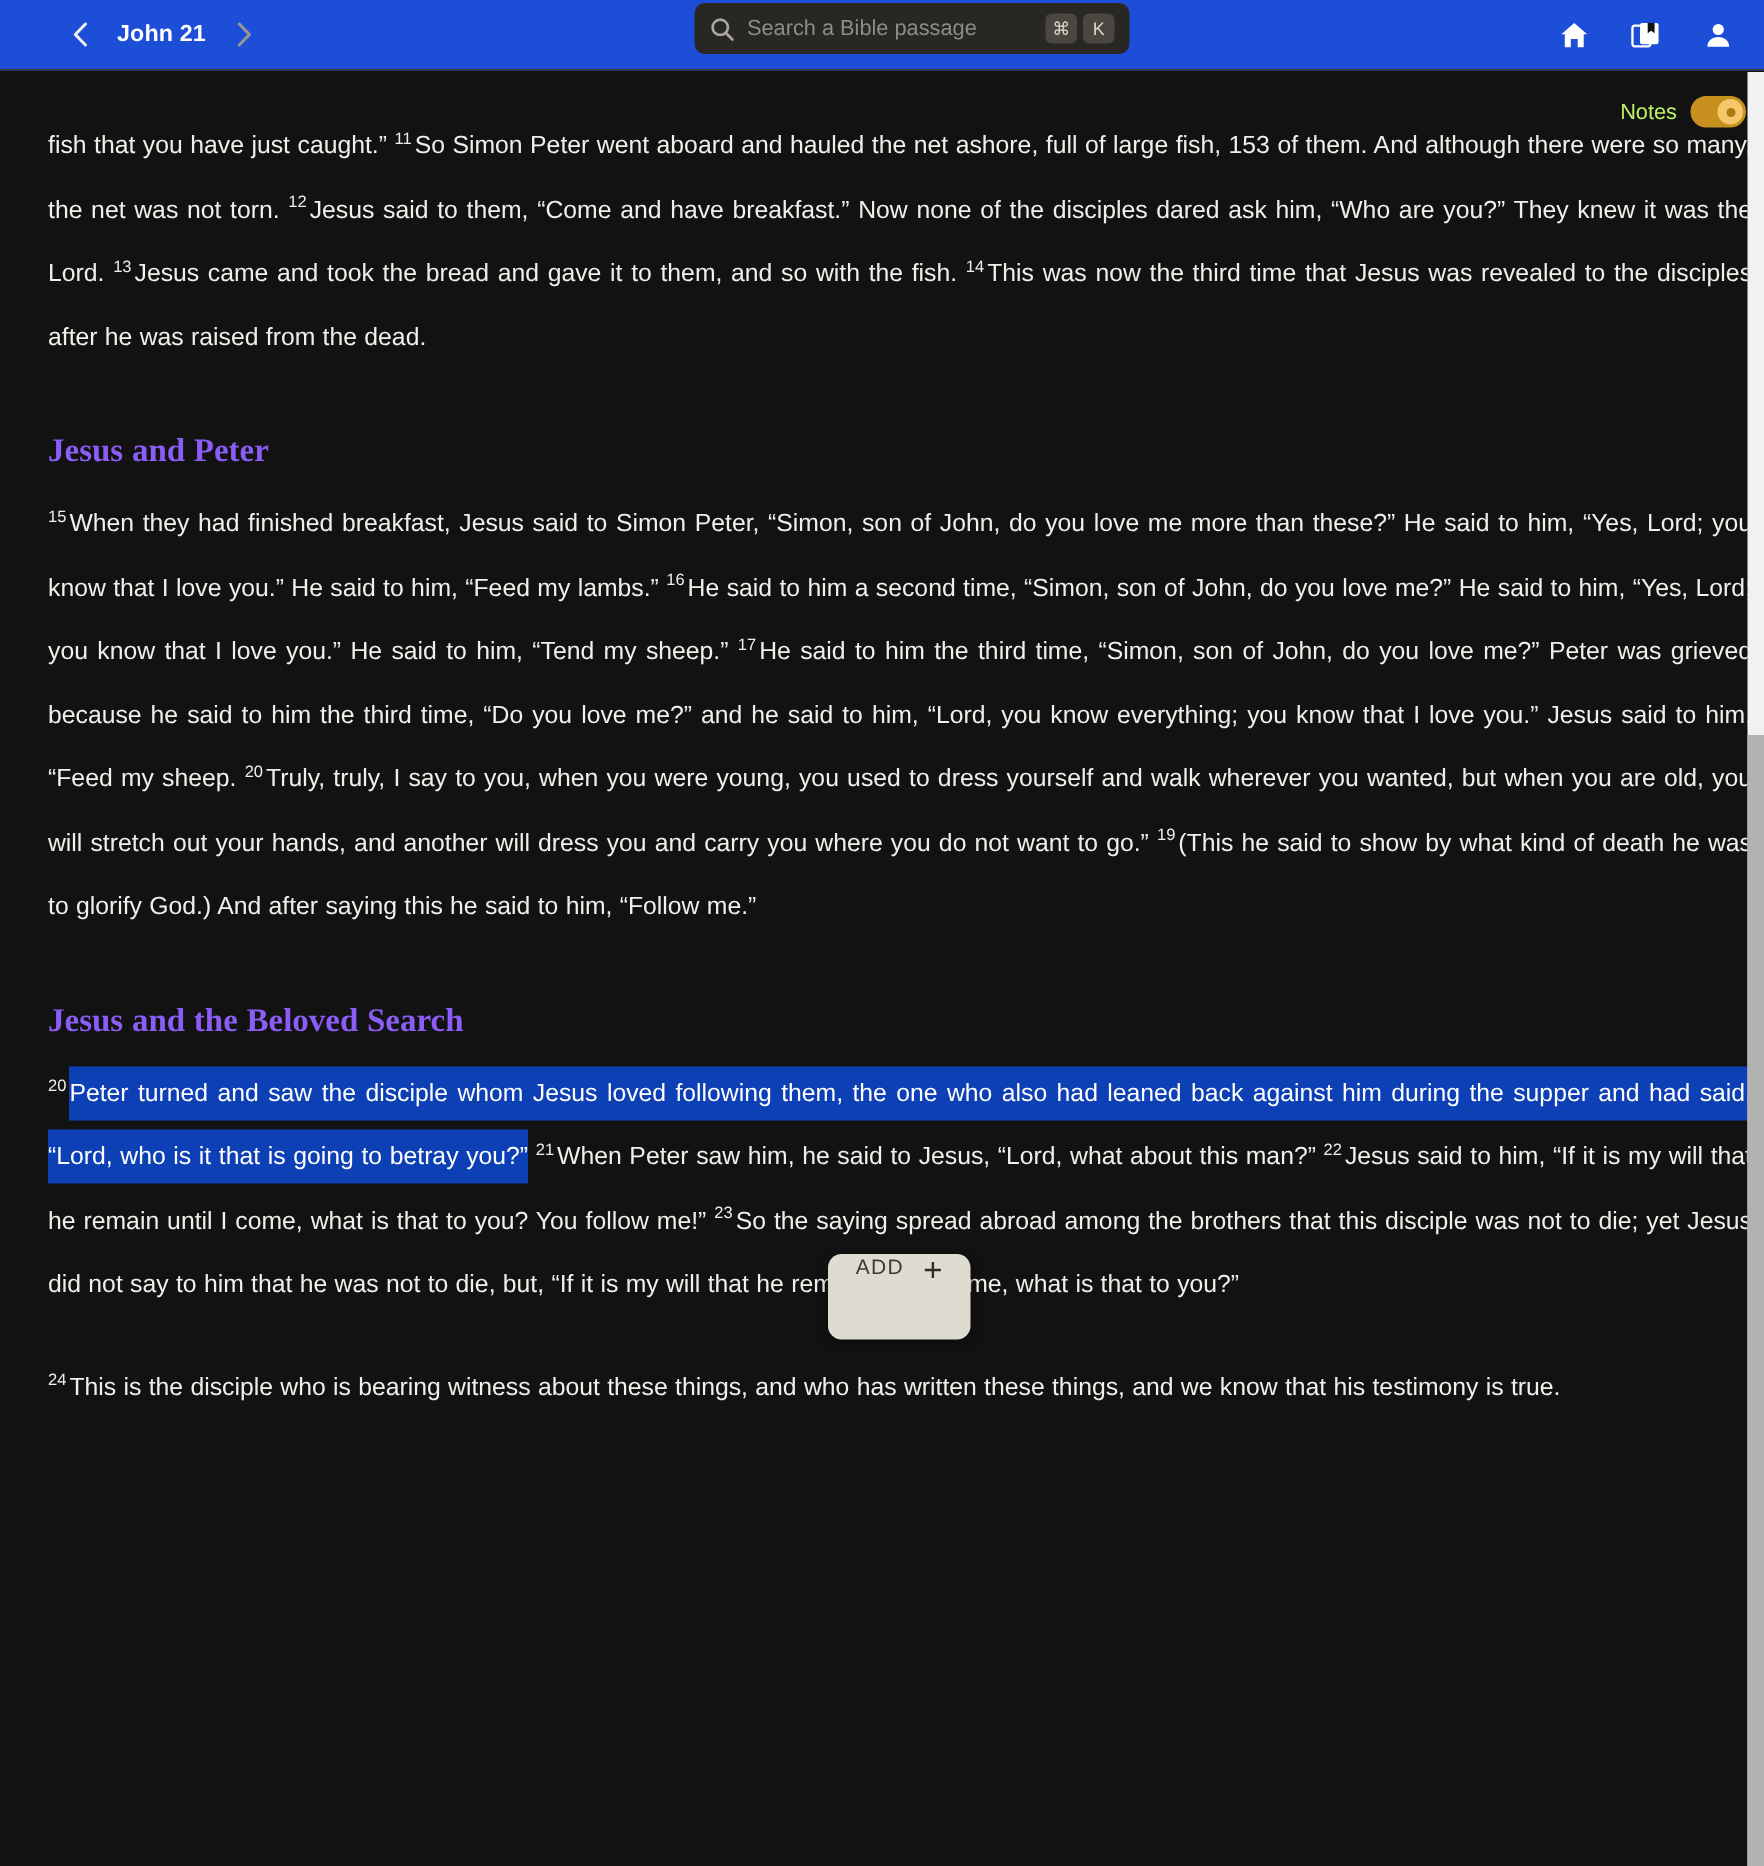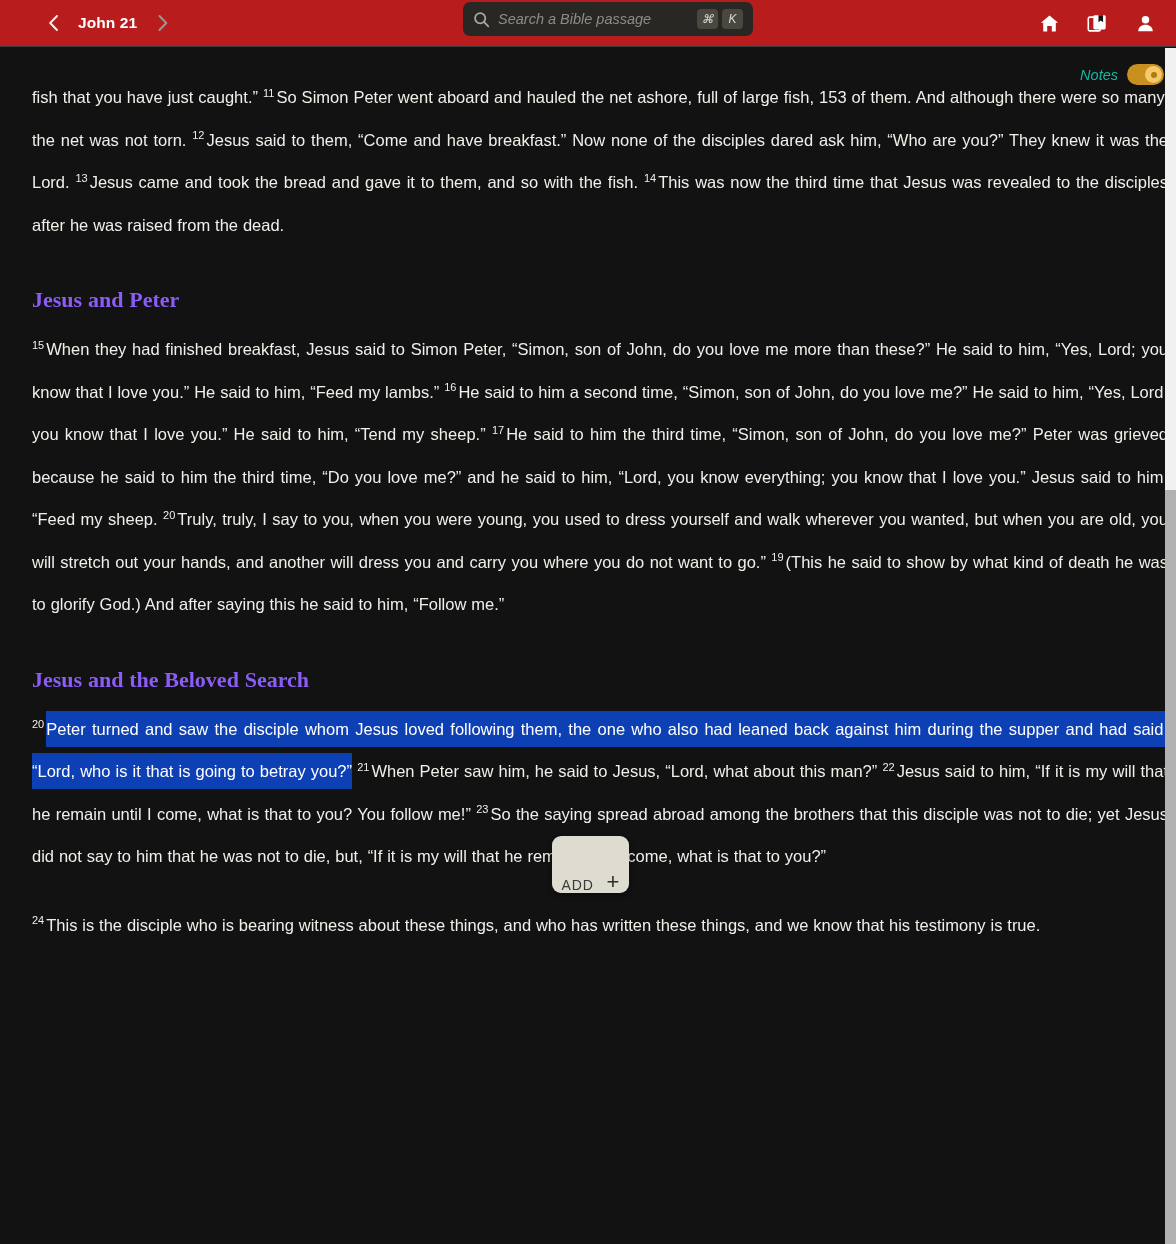--- a/index.html
+++ b/index.html
@@ -16,21 +16,21 @@
     color: #f2f0ea;
     -webkit-font-smoothing: antialiased;
   }
 
   
   #topbar {
     position: absolute;
     top: 0; left: 0;
     width: 1176px;
     height: 47px;
-    background: #b91c1c;
+    background: #1d4ed8;
     border-bottom: 1px solid #3a3a3a;
     display: flex;
     align-items: center;
   }
 
   #nav-group {
     display: flex;
     align-items: center;
     gap: 0px;
     margin-left: 38px;
@@ -59,21 +59,20 @@
     left: 463px;
     top: 2px;
     width: 290px;
     height: 34px;
     background: #282724;
     border-radius: 7px;
     display: flex;
     align-items: center;
     padding: 0 10px;
     cursor: text;
-    font-style: italic;
   }
   #search-icon { margin-right: 8px; display: flex; }
   #search-placeholder {
     font-size: 14.5px;
     color: #8e8c87;
     flex: 1;
     white-space: nowrap;
   }
   .kbd {
     width: 21px; height: 20px;
@@ -108,22 +107,21 @@
     position: absolute;
     top: 64px;
     right: 12px;
     display: flex;
     align-items: center;
     gap: 9px;
     z-index: 30;
   }
   #notes-label {
     font-size: 14.5px;
-    color: #14b8a6;
-    font-style: italic;
+    color: #bef264;
   }
   #notes-toggle {
     width: 37px;
     height: 21px;
     border-radius: 11px;
     background: #c8901f;
     position: relative;
     cursor: pointer;
   }
   #notes-knob {
@@ -194,26 +192,26 @@
     padding: 9px 0;
   }
 
   .spacer-block { height: 26px; }
 
   
   #add-button {
     position: absolute;
     left: 552px;
     top: 836px;
-    width: 77px;
+    width: 95px;
     height: 57px;
     background: #dedbd0;
     border-radius: 9px;
     display: flex;
-    align-items: flex-end;
+    align-items: flex-start;
     justify-content: center;
     gap: 13px;
     cursor: pointer;
     z-index: 40;
     box-shadow: 0 2px 6px rgba(0,0,0,0.45);
   }
   #add-label {
     font-size: 14px;
     color: #3a3a38;
     letter-spacing: 0.8px;

